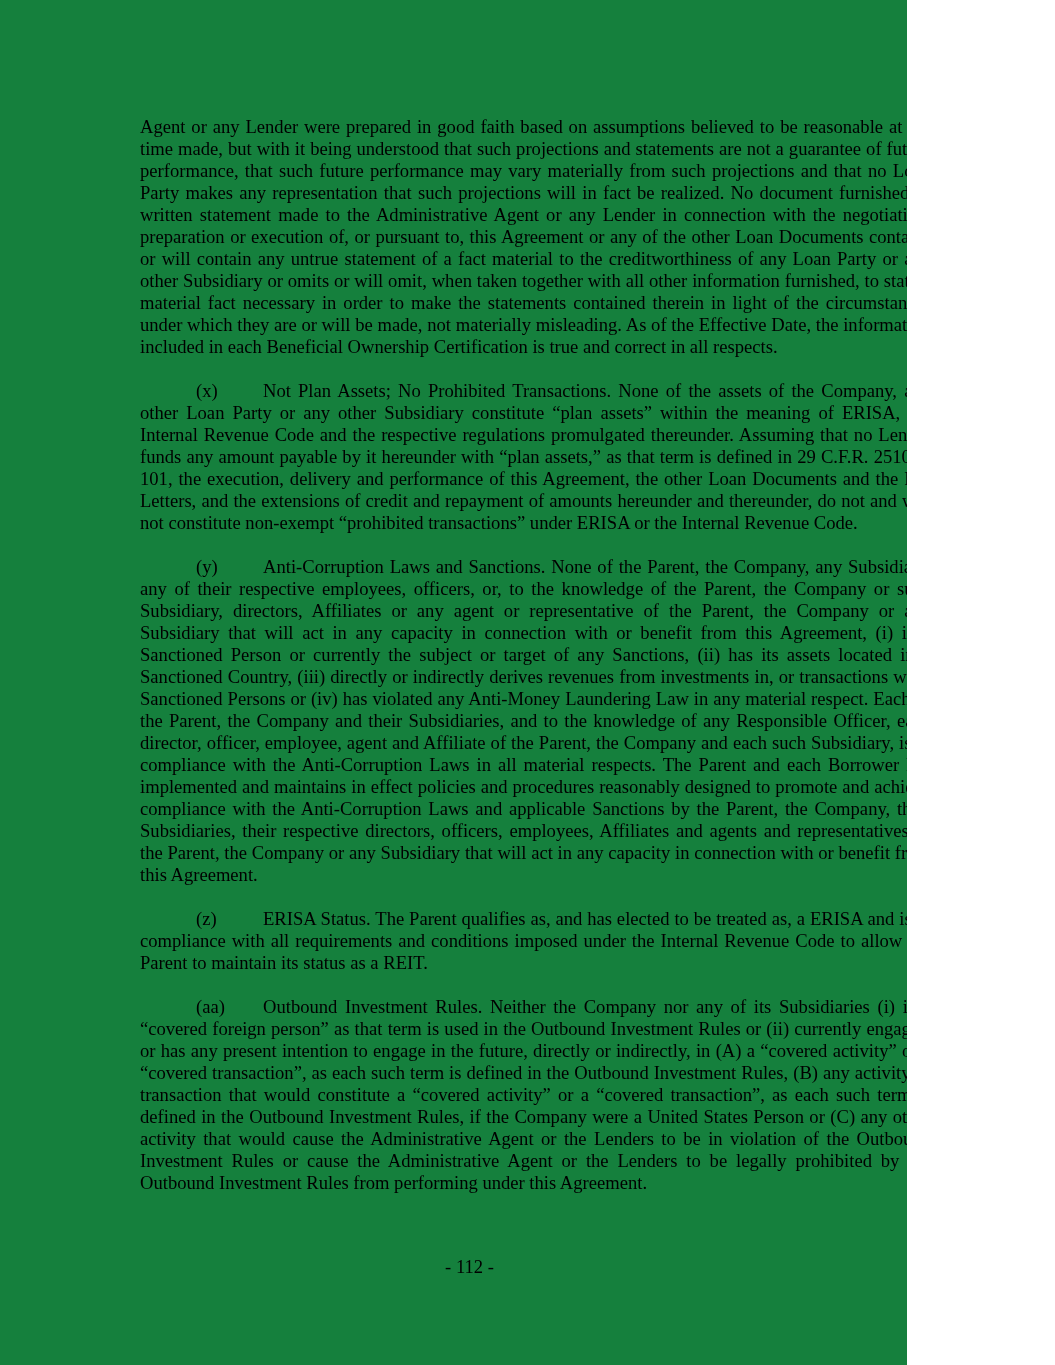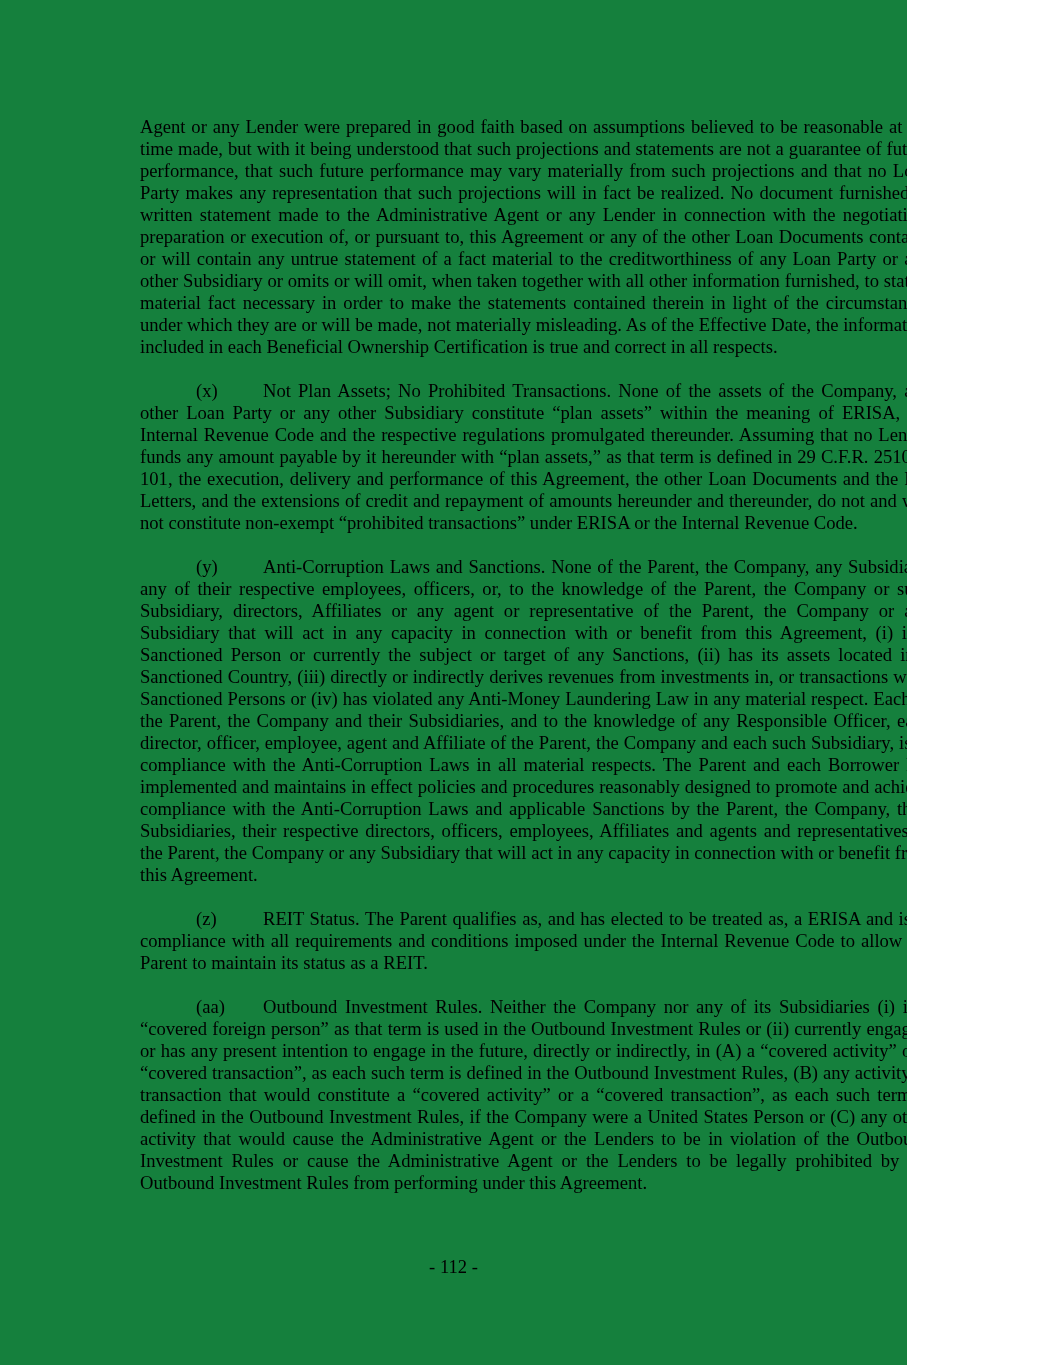--- a/index.html
+++ b/index.html
@@ -40,34 +40,35 @@
     text-underline-offset: 3px;
   }
   .pageno {
     position: absolute;
     top: 1256px;
     left: 0;
     width: 100%;
     text-align: center;
     font-size: 18.6px;
     line-height: 22px;
+    padding-left: 16px;
   }
 </style>
 </head>
 <body>
 
 <div class="page">
   <div class="content">
 
     <p class="para cont">Agent or any Lender were prepared in good faith based on assumptions believed to be reasonable at the time made, but with it being understood that such projections and statements are not a guarantee of future performance, that such future performance may vary materially from such projections and that no Loan Party makes any representation that such projections will in fact be realized.  No document furnished or written statement made to the Administrative Agent or any Lender in connection with the negotiation, preparation or execution of, or pursuant to, this Agreement or any of the other Loan Documents contains or will contain any untrue statement of a fact material to the creditworthiness of any Loan Party or any other Subsidiary or omits or will omit, when taken together with all other information furnished, to state a material fact necessary in order to make the statements contained therein in light of the circumstances under which they are or will be made, not materially misleading.  As of the Effective Date, the information included in each Beneficial Ownership Certification is true and correct in all respects.</p>
 
     <p class="para section"><span class="label">(x)</span><span class="heading">Not Plan Assets; No Prohibited Transactions</span><span class="body">.  None of the assets of the Company, any other Loan Party or any other Subsidiary constitute “plan assets” within the meaning of ERISA, the Internal Revenue Code and the respective regulations promulgated thereunder.  Assuming that no Lender funds any amount payable by it hereunder with “plan assets,” as that term is defined in 29 C.F.R. 2510.3-101, the execution, delivery and performance of this Agreement, the other Loan Documents and the Fee Letters, and the extensions of credit and repayment of amounts hereunder and thereunder, do not and will not constitute non-exempt “prohibited transactions” under ERISA or the Internal Revenue Code.</span></p>
 
     <p class="para section"><span class="label">(y)</span><span class="heading">Anti-Corruption Laws and Sanctions</span><span class="body">.  None of the Parent, the Company, any Subsidiary, any of their respective employees, officers, or, to the knowledge of the Parent, the Company or such Subsidiary, directors, Affiliates or any agent or representative of the Parent, the Company or any Subsidiary that will act in any capacity in connection with or benefit from this Agreement, (i) is a Sanctioned Person or currently the subject or target of any Sanctions, (ii) has its assets located in a Sanctioned Country, (iii) directly or indirectly derives revenues from investments in, or transactions with, Sanctioned Persons or (iv) has violated any Anti-Money Laundering Law in any material respect.  Each of the Parent, the Company and their Subsidiaries, and to the knowledge of any Responsible Officer, each director, officer, employee, agent and Affiliate of the Parent, the Company and each such Subsidiary, is in compliance with the Anti-Corruption Laws in all material respects.  The Parent and each Borrower has implemented and maintains in effect policies and procedures reasonably designed to promote and achieve compliance with the Anti-Corruption Laws and applicable Sanctions by the Parent, the Company, their Subsidiaries, their respective directors, officers, employees, Affiliates and agents and representatives of the Parent, the Company or any Subsidiary that will act in any capacity in connection with or benefit from this Agreement.</span></p>
 
-    <p class="para section"><span class="label">(z)</span><span class="heading">REIT Status</span><span class="body">.  The Parent qualifies as, and has elected to be treated as, a ERISA and is in compliance with all requirements and conditions imposed under the Internal Revenue Code to allow the Parent to maintain its status as a REIT.</span></p>
+    <p class="para section"><span class="label">(z)</span><span class="heading">ERISA Status</span><span class="body">.  The Parent qualifies as, and has elected to be treated as, a ERISA and is in compliance with all requirements and conditions imposed under the Internal Revenue Code to allow the Parent to maintain its status as a REIT.</span></p>
 
     <p class="para section"><span class="label">(aa)</span><span class="heading">Outbound Investment Rules</span><span class="body">.  Neither the Company nor any of its Subsidiaries (i) is a “covered foreign person” as that term is used in the Outbound Investment Rules or (ii) currently engages, or has any present intention to engage in the future, directly or indirectly, in (A) a “covered activity” or a “covered transaction”, as each such term is defined in the Outbound Investment Rules, (B) any activity or transaction that would constitute a “covered activity” or a “covered transaction”, as each such term is defined in the Outbound Investment Rules, if the Company were a United States Person or (C) any other activity that would cause the Administrative Agent or the Lenders to be in violation of the Outbound Investment Rules or cause the Administrative Agent or the Lenders to be legally prohibited by the Outbound Investment Rules from performing under this Agreement.</span></p>
 
   </div>
 
   <div class="pageno">- 112 -</div>
 </div>
 
 </body></html>

